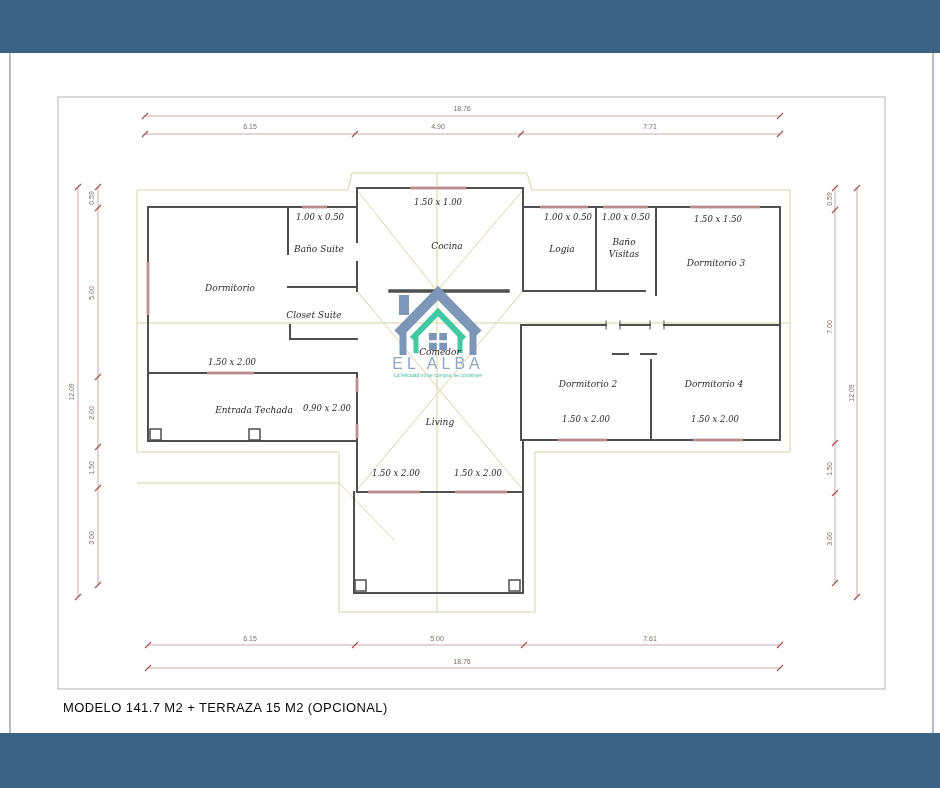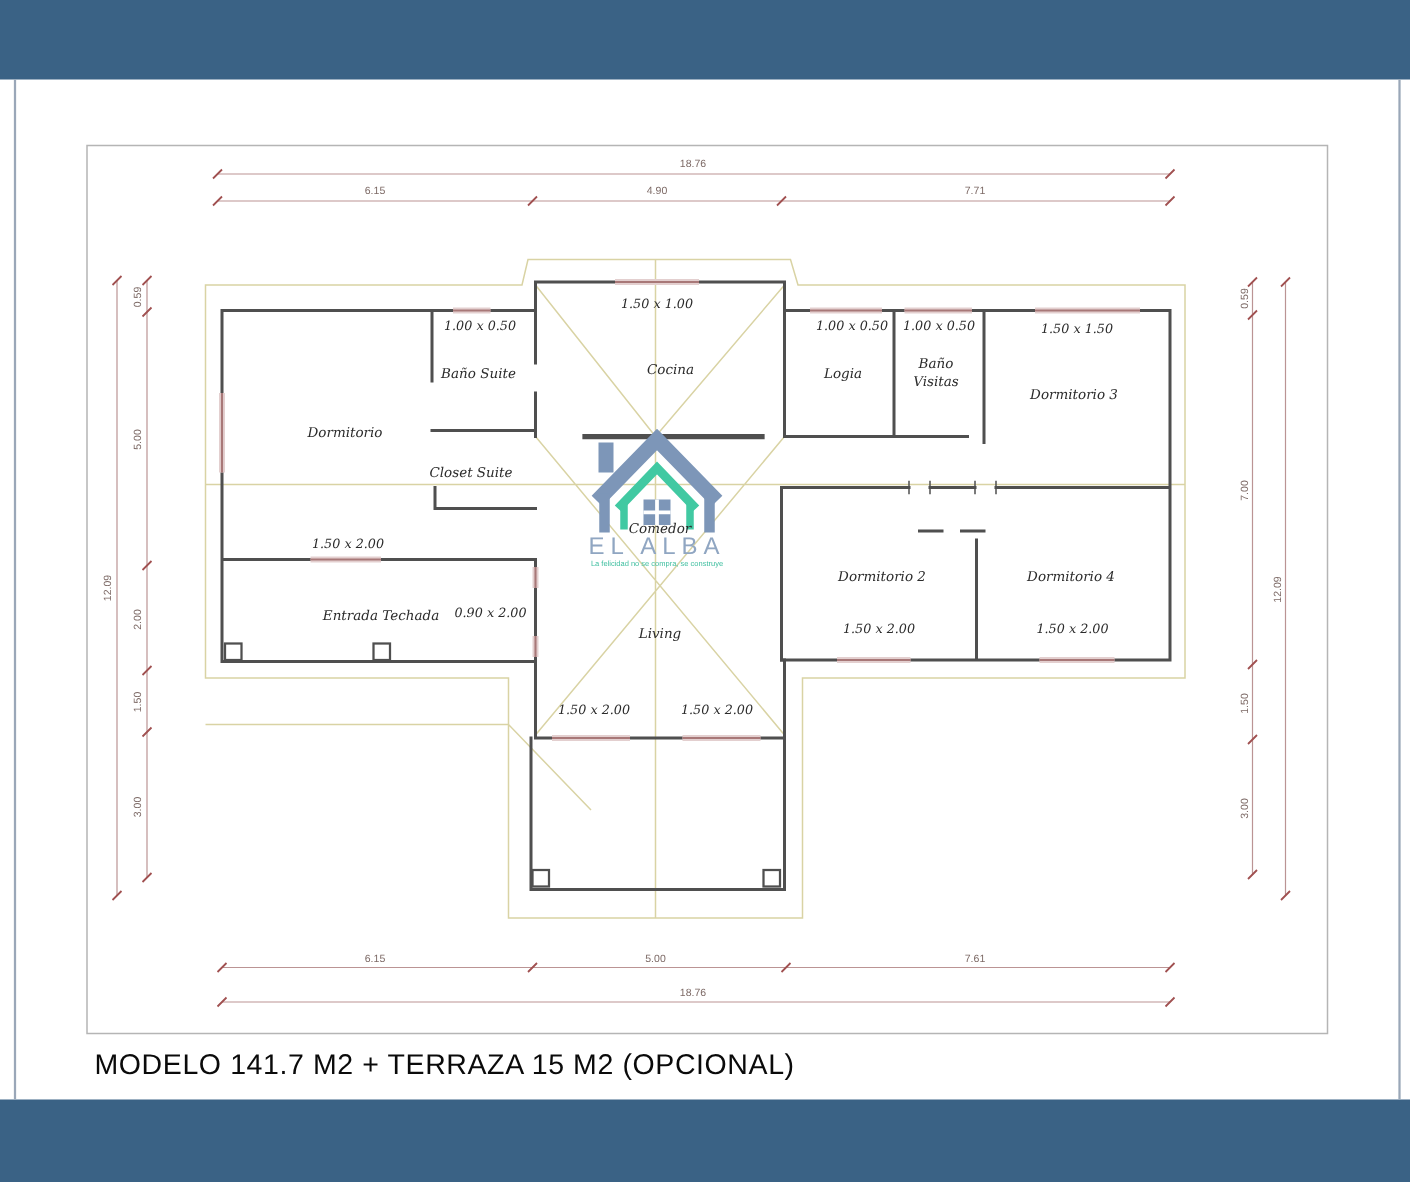--- a/index.html
+++ b/index.html
@@ -2,21 +2,21 @@
 <html><head>
 <meta charset="utf-8">
 <style>
   html,body{margin:0;padding:0;background:#ffffff;}
   body{position:relative;width:940px;height:788px;overflow:hidden;
        font-family:"Liberation Sans",sans-serif;}
   .banner{position:absolute;left:0;width:940px;background:#3a6285;}
   #banner-top{top:0;height:53px;}
   #banner-bottom{top:733px;height:55px;}
   #plan-svg{position:absolute;left:0;top:0;}
-  #slide-title{position:absolute;left:63px;top:700px;font-size:19px;color:#0a0a0a;
+  #slide-title{position:absolute;left:63px;top:700px;font-size:13px;color:#0a0a0a;
        letter-spacing:0.4px;font-family:"Liberation Sans",sans-serif;}
   .room-label{font:italic 9px "DejaVu Serif",serif;fill:#2b2b2b;text-anchor:middle;}
   .win-label{font:italic 8.5px "DejaVu Serif",serif;fill:#2b2b2b;text-anchor:middle;}
   .dim-label{font:7px "Liberation Sans",sans-serif;fill:#7d6a66;text-anchor:middle;}
   .logo-name{font:16px "Liberation Sans",sans-serif;fill:#90a6c2;letter-spacing:4px;text-anchor:middle;}
   .logo-tag{font:5px "Liberation Sans",sans-serif;fill:#3fbfa0;text-anchor:middle;}
 </style>
 </head>
 <body>
 

